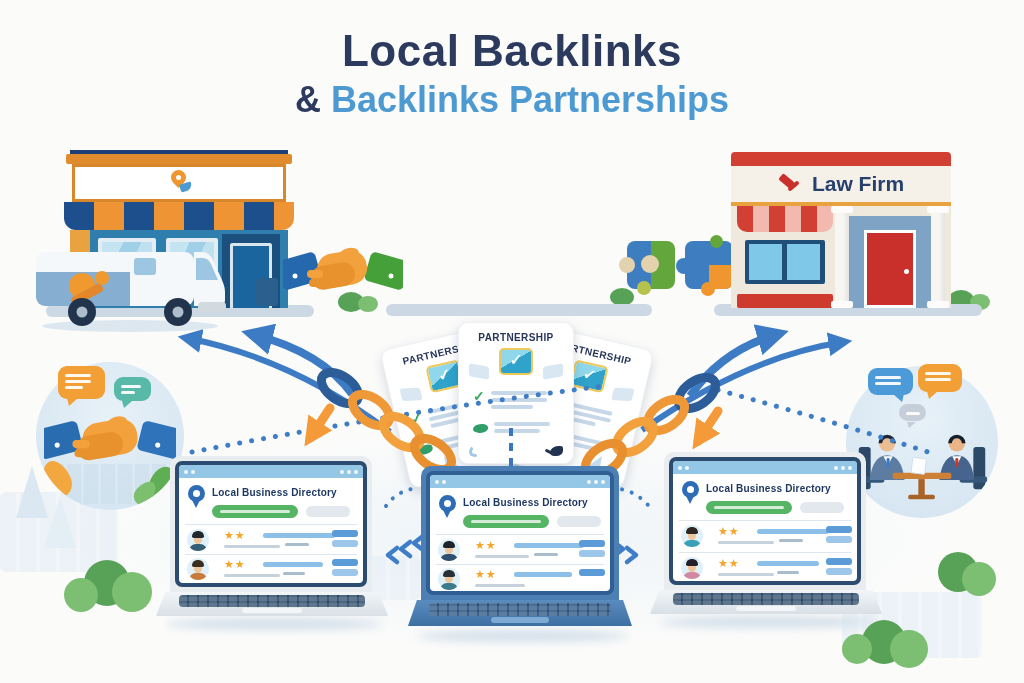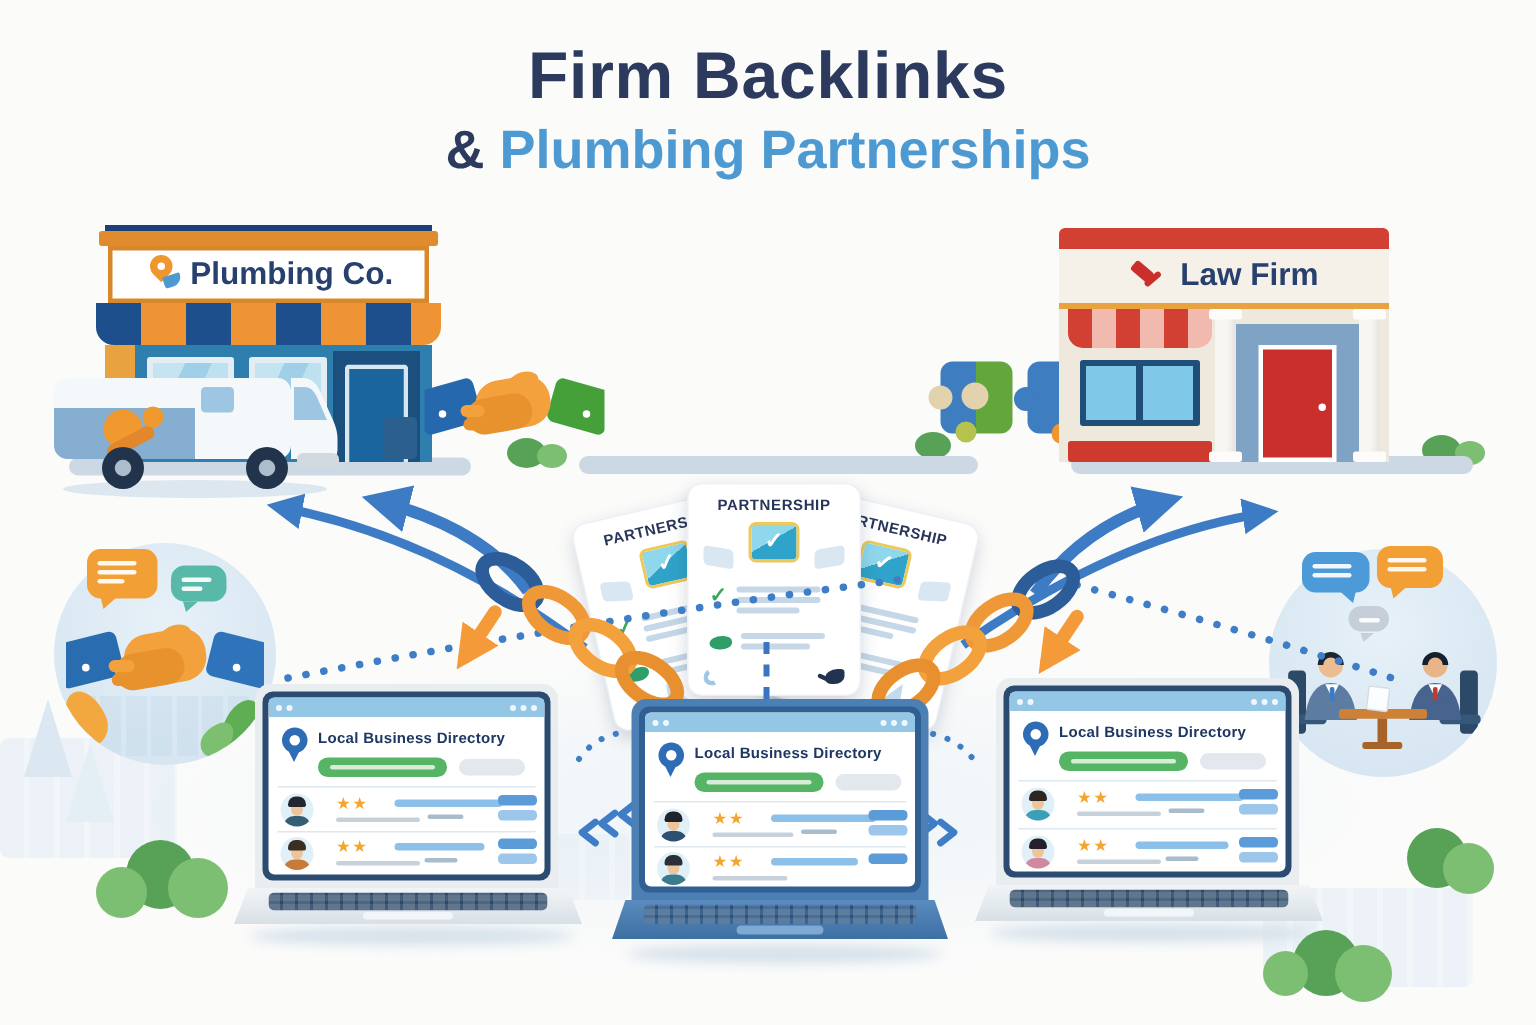--- a/index.html
+++ b/index.html
@@ -126,22 +126,22 @@
 
 <div id="canvas">
 
   <div class="abs" style="left:60px;top:430px;width:904px;height:220px;background:radial-gradient(closest-side,#eef4f9,rgba(238,244,249,0))"></div>
   <div class="city" style="left:0;top:492px;width:118px;height:80px"></div>
   <div class="city" style="left:842px;top:592px;width:140px;height:66px"></div>
   <div class="city" style="left:350px;top:556px;width:70px;height:44px;opacity:.4"></div>
   <div class="pine" style="left:16px;top:466px"></div>
   <div class="pine" style="left:44px;top:496px;border-bottom-color:#e4eef5"></div>
 
-  <div class="t1">Firm Backlinks</div>
-  <div class="t2"><span class="amp">&amp;</span><span class="sub">Plumbing Partnerships</span></div>
+  <div class="t1">Local Backlinks</div>
+  <div class="t2"><span class="amp">&amp;</span><span class="sub">Backlinks Partnerships</span></div>
 
   <div class="gstrip" style="left:46px;top:305px;width:268px"></div>
   <div class="gstrip" style="left:386px;top:304px;width:266px"></div>
   <div class="gstrip" style="left:714px;top:304px;width:268px"></div>
 
   <div class="bsh" style="left:338px;top:292px;width:26px;height:20px"></div>
   <div class="bsh l" style="left:358px;top:296px;width:20px;height:16px"></div>
   <div class="bsh" style="left:610px;top:288px;width:24px;height:18px"></div>
   <div class="bsh l" style="left:56px;top:296px;width:22px;height:16px"></div>
   <div class="bsh" style="left:948px;top:290px;width:26px;height:20px"></div>
@@ -149,21 +149,20 @@
 
   <div class="bld" style="left:70px;top:150px;width:218px;height:158px">
     <div class="p-roofnavy"></div>
     <div class="p-rooforange"></div>
     <div class="p-sign">
       <span class="plogo">
           <b></b>
           <u></u>
           <s></s>
         </span>
-      <span>Plumbing Co.</span>
     </div>
     <div class="p-awn"></div>
     <div class="p-fac">
       <div class="p-pill"></div>
       <div class="p-win" style="left:28px;width:58px"></div>
       <div class="p-win" style="left:96px;width:52px"></div>
       <div class="p-door" style="left:152px">
         <div class="p-doorin"></div>
       </div>
     </div>
@@ -209,21 +208,21 @@
       <i class="abs" style="left:10px;bottom:-6px;width:14px;height:14px;border-radius:50%;background:#b5c24e"></i>
     </div>
     <div class="abs" style="left:58px;top:4px;width:48px;height:48px;border-radius:8px;background:#3f7dc1">
       <i class="abs" style="right:0;bottom:0;width:24px;height:24px;background:#f0962e;border-radius:0 0 8px 0"></i>
       <i class="abs" style="left:-9px;top:17px;width:16px;height:16px;border-radius:50%;background:#3f7dc1"></i>
       <i class="abs" style="left:16px;bottom:-7px;width:14px;height:14px;border-radius:50%;background:#f0962e"></i>
       <i class="abs" style="right:10px;top:-6px;width:13px;height:13px;border-radius:50%;background:#63a73c"></i>
     </div>
   </div>
 
-  <div class="bld" style="left:706px;top:152px;width:220px;height:128px">
+  <div class="bld" style="left:731px;top:152px;width:220px;height:128px">
     <div class="l-cor"></div>
     <div class="l-band">
       <span class="gavel">
           <b></b>
           <s></s>
         </span>
       <span>Law Firm</span>
     </div>
     <div class="l-line"></div>
     <div class="l-body">

